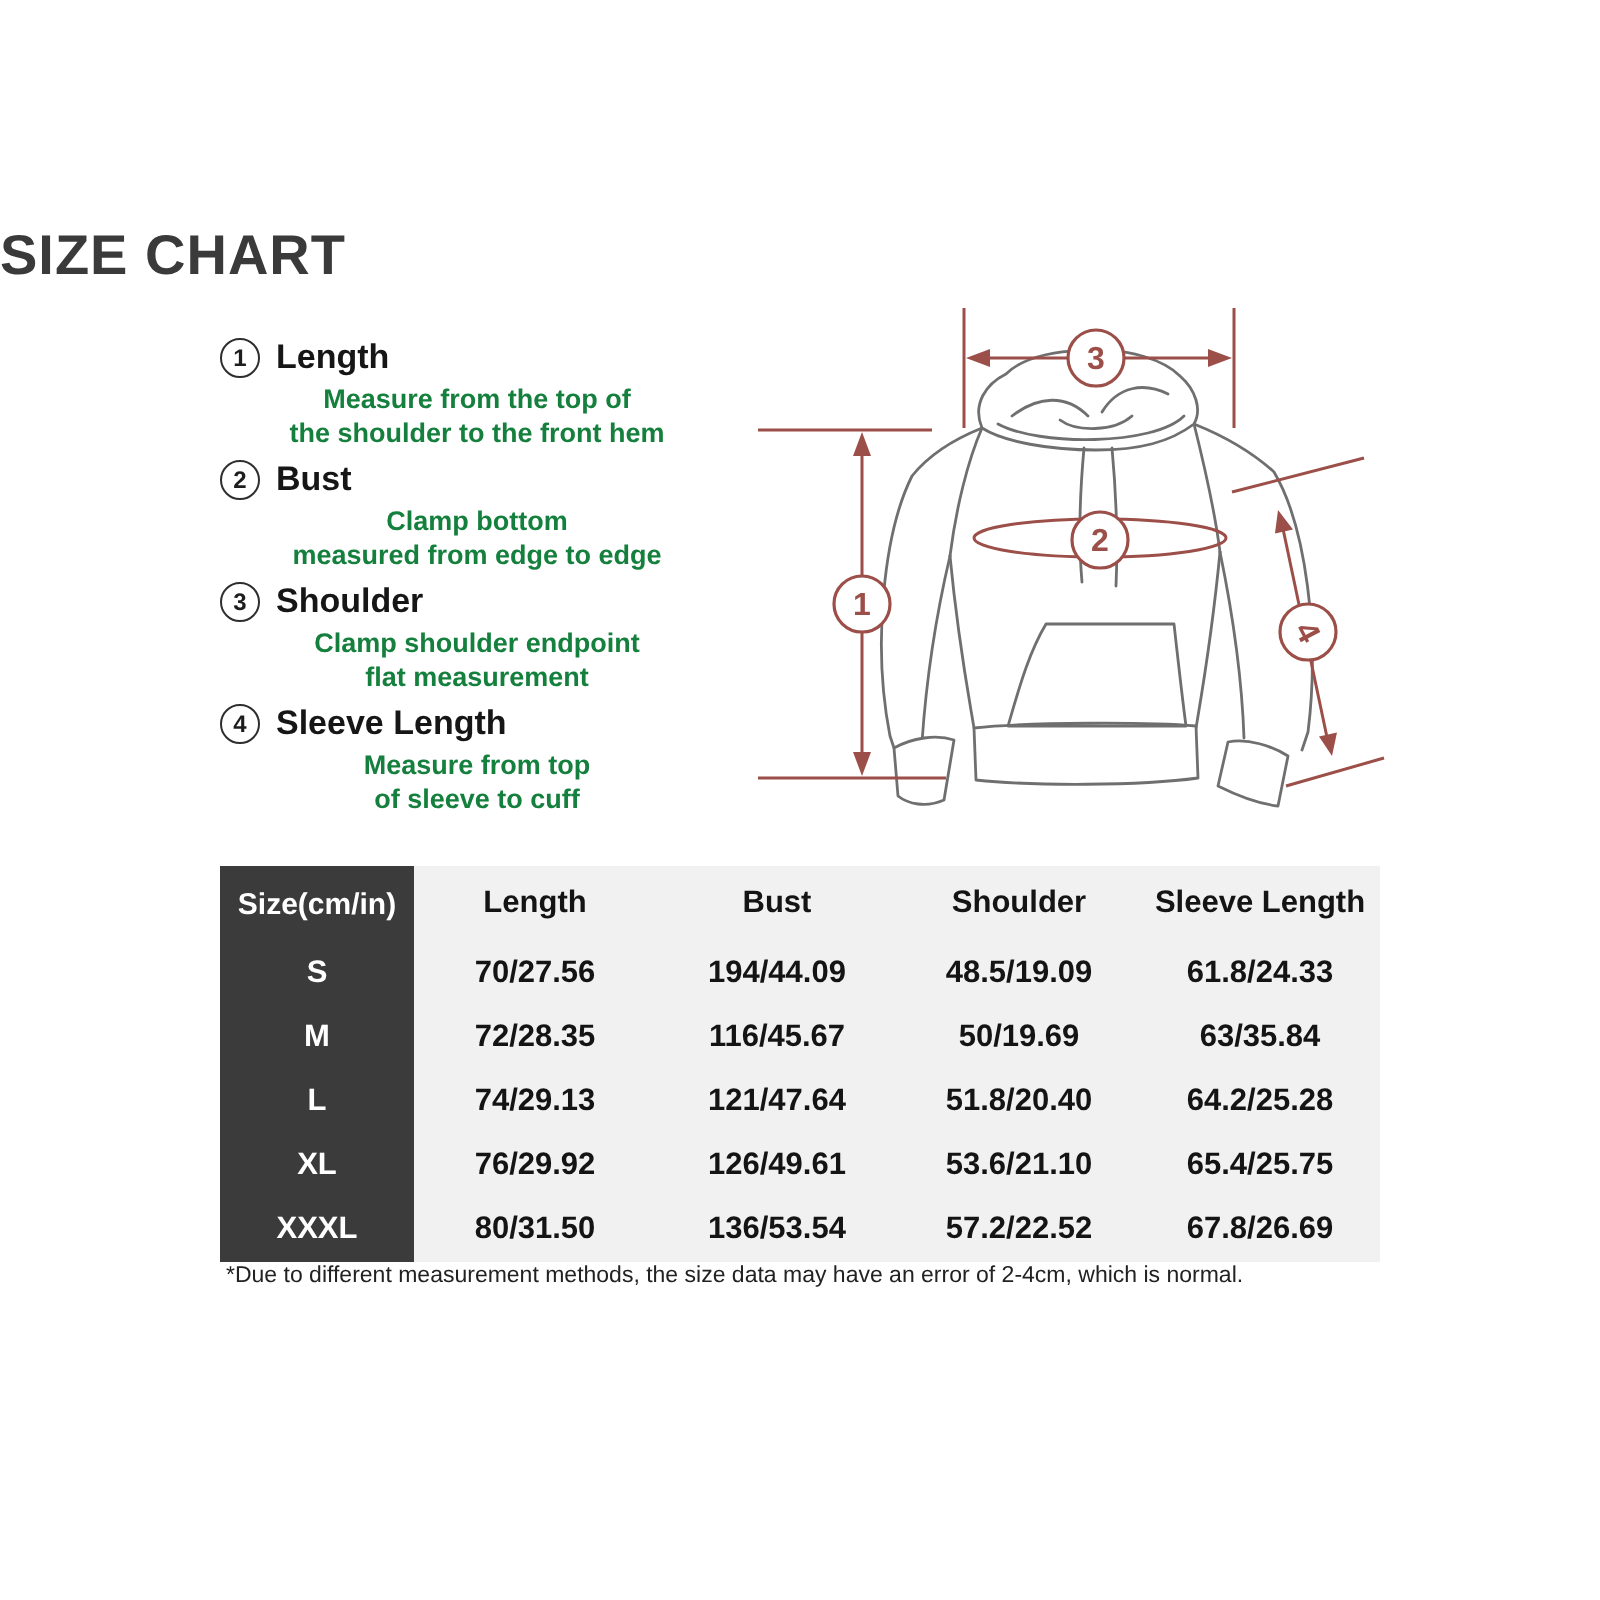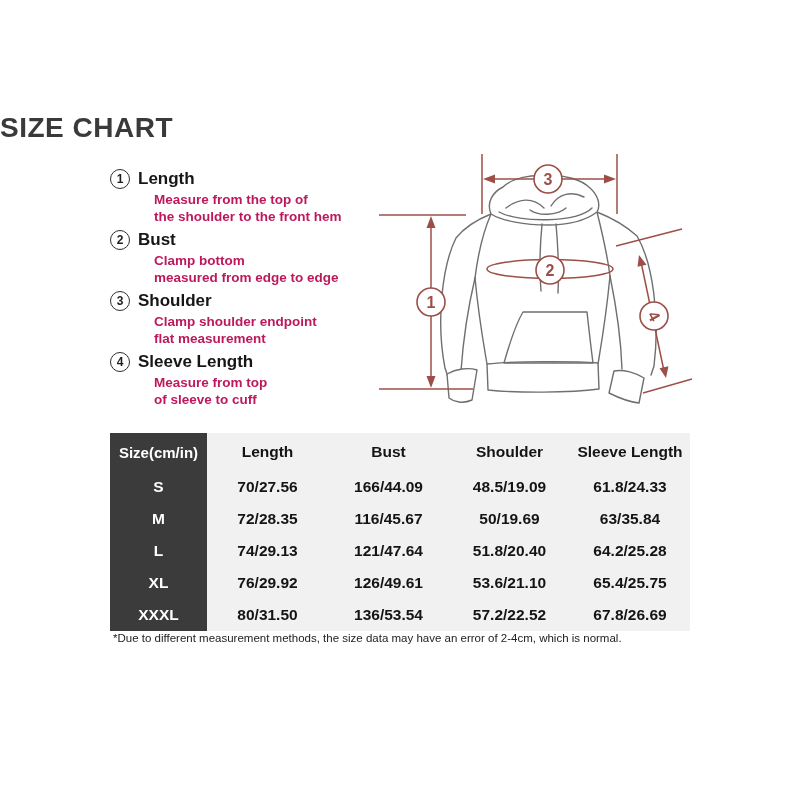--- a/index.html
+++ b/index.html
@@ -16,21 +16,21 @@
   .guide { position:absolute; left:110px; top:169px; width:245px; }
   .g-item { margin-bottom:5px; }
   .g-head { display:flex; align-items:center; gap:8px; }
   .g-num {
     box-sizing:border-box; width:20px; height:20px; flex:0 0 auto;
     border:1.7px solid #2e2e2e; border-radius:50%;
     display:flex; align-items:center; justify-content:center;
     font-size:12px; font-weight:700; color:#1d1d1d;
   }
   .g-label { font-size:17px; font-weight:700; color:#161616; }
-  .g-desc { margin:3px 0 0 44px; font-size:13.5px; font-weight:600; color:#be185d; line-height:16.5px; }
+  .g-desc { margin:3px 0 0 12px; font-size:13.5px; font-weight:600; color:#15803d; line-height:16.5px;text-align:center; }
 
   
   .diagram { position:absolute; left:360px; top:150px; width:340px; height:275px; }
   .garment { stroke:#6f6f6f; stroke-width:1.4; fill:none; stroke-linecap:round; stroke-linejoin:round; }
   .garment-fill { stroke:#6f6f6f; stroke-width:1.4; fill:#ffffff; stroke-linejoin:round; }
   .red { stroke:#9c4f48; stroke-width:1.5; fill:none; }
   .redhead { fill:#9c4f48; stroke:none; }
   .redcirc { fill:#ffffff; stroke:#9c4f48; stroke-width:1.6; }
   .rednum { fill:#9c4f48; font-size:16px; font-weight:700; text-anchor:middle; font-family:"Liberation Sans",sans-serif; }
 
@@ -189,21 +189,21 @@
         <th>Length</th>
         <th>Bust</th>
         <th>Shoulder</th>
         <th>Sleeve Length</th>
       </tr>
     </thead>
     <tbody>
       <tr>
         <td class="sizecol">S</td>
         <td>70/27.56</td>
-        <td>166/44.09</td>
+        <td>194/44.09</td>
         <td>48.5/19.09</td>
         <td>61.8/24.33</td>
       </tr>
       <tr>
         <td class="sizecol">M</td>
         <td>72/28.35</td>
         <td>116/45.67</td>
         <td>50/19.69</td>
         <td>63/35.84</td>
       </tr>

